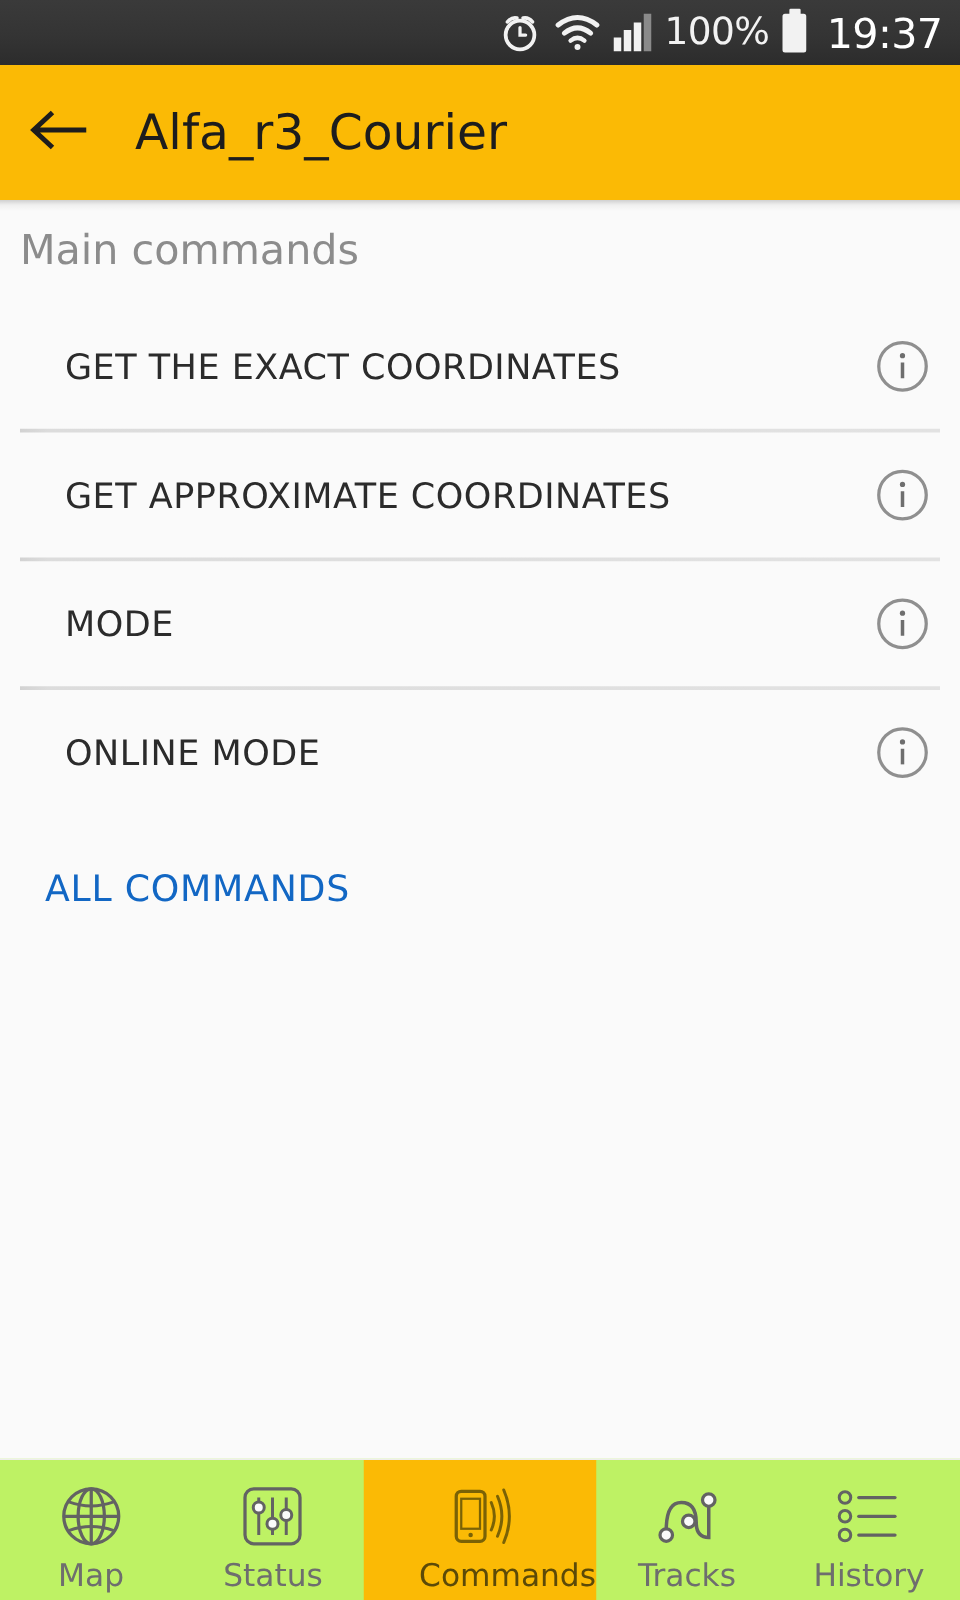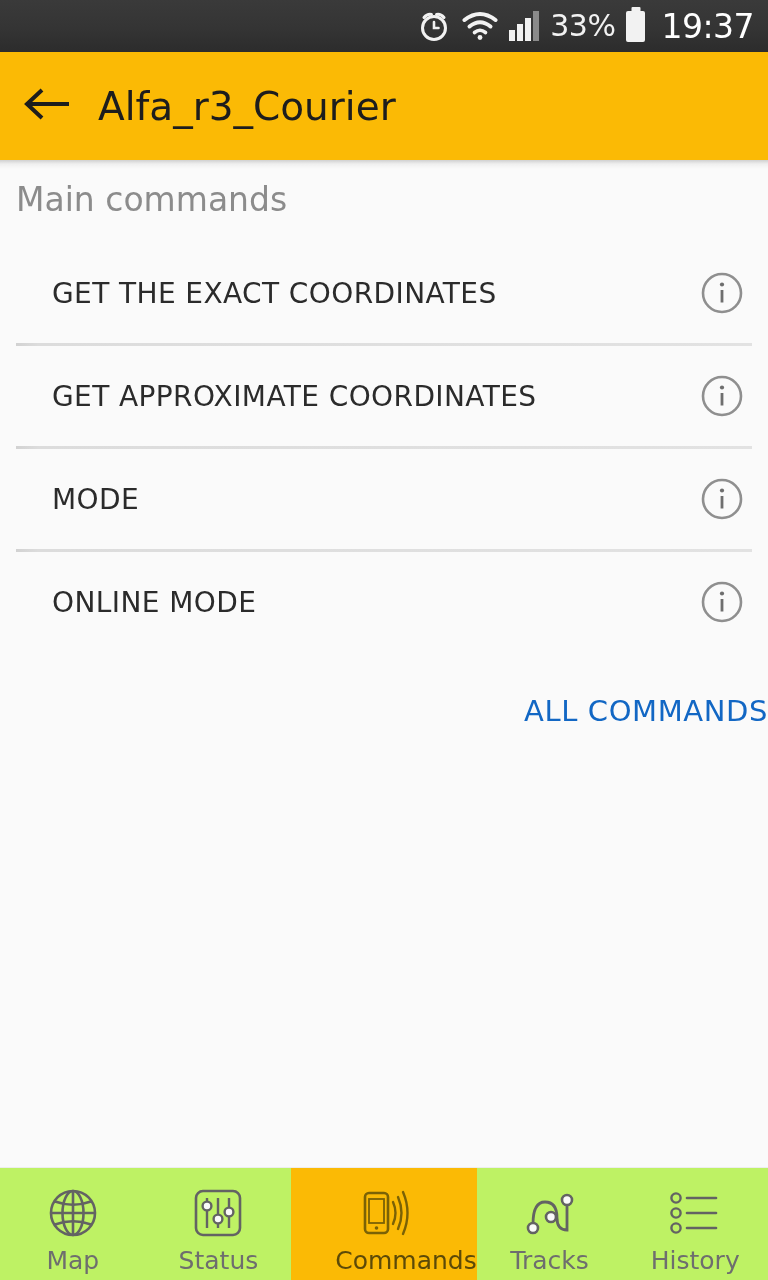--- a/index.html
+++ b/index.html
@@ -45,21 +45,21 @@
     position:absolute; top:52px; left:0; width:768px; height:108px;
     background:#FBBA05; display:flex; align-items:center;
   }
   .back-btn {
     width:96px; height:108px; display:flex; align-items:center; justify-content:center;
     cursor:pointer;
   }
   .toolbar-title {
     font-size:39px; color:#1d1d1d; font-weight:400;
     font-family:"DejaVu Sans", sans-serif; letter-spacing:0px;
-    margin-left:2px;
+    margin-left:12px;
   }
   .toolbar-shadow {
     position:absolute; top:160px; left:0; width:768px; height:9px;
     background:linear-gradient(to bottom, rgba(0,0,0,0.17) 0%, rgba(0,0,0,0.045) 45%, rgba(0,0,0,0) 100%);
     pointer-events:none; z-index:5;
   }
 
   
   .content { position:absolute; top:160px; left:0; width:768px; bottom:113px; background:#FAFAFA; }
   .section-header {
@@ -76,21 +76,21 @@
     font-family:"DejaVu Sans", sans-serif; font-weight:400;margin-left:20px;
   }
   .info-btn {
     width:44px; height:44px; margin-right:24px;
     display:flex; align-items:center; justify-content:center; cursor:pointer;
   }
   .divider {
     height:3px; margin-left:16px; margin-right:16px;
     background:linear-gradient(to right,#d2d2d2 0%,#dcdcdc 3%,#e2e2e2 100%);
   }
-  .all-commands-wrap { padding:42px 0 0 36px;text-align:right; }
+  .all-commands-wrap { padding:42px 0 0 36px; }
   .all-commands {
     display:inline-block; font-size:29px; color:#1267c4;
     letter-spacing:0.6px; cursor:pointer; font-family:"DejaVu Sans", sans-serif;
   }
 
   
   .bottom-nav {
     position:absolute; left:0; bottom:0; width:768px; height:113px;
     background:#bef264; display:flex; border-top:1px solid #ededed;
   }
@@ -127,21 +127,21 @@
         <path d="M12.5 21.5 Q18 17 23.5 21.5" fill="none" stroke="#f2f2f2" stroke-width="3.6" stroke-linecap="round"></path>
         <circle cx="18" cy="26.5" r="2.4" fill="#f2f2f2"></circle>
       </svg>
     </span>
     <span class="bars">
       <i class="b1"></i>
         <i class="b2"></i>
         <i class="b3"></i>
         <i class="b4"></i>
     </span>
-    <span class="sb-pct">33%</span>
+    <span class="sb-pct">100%</span>
     <span class="sb-icon">
       <span class="batt"></span>
     </span>
     <span class="sb-clock">19:37</span>
   </div>
 
   <div class="toolbar">
     <div class="back-btn">
       <span>
         <svg width="50" height="36" viewBox="0 0 50 36">

